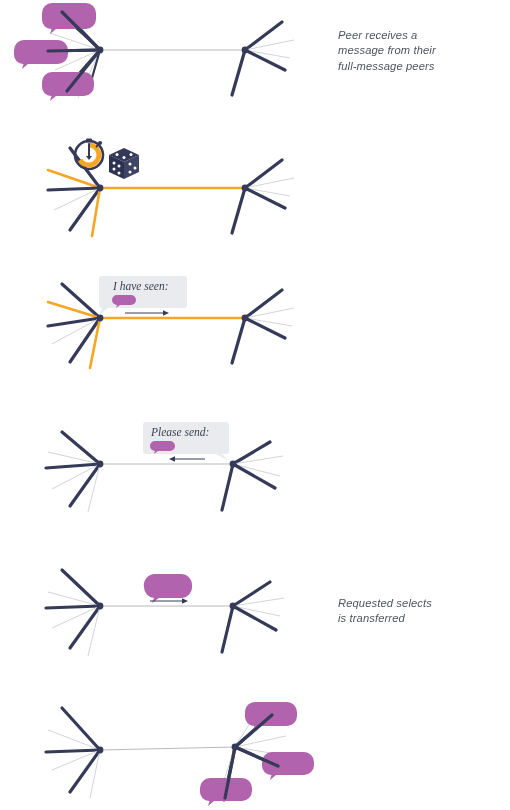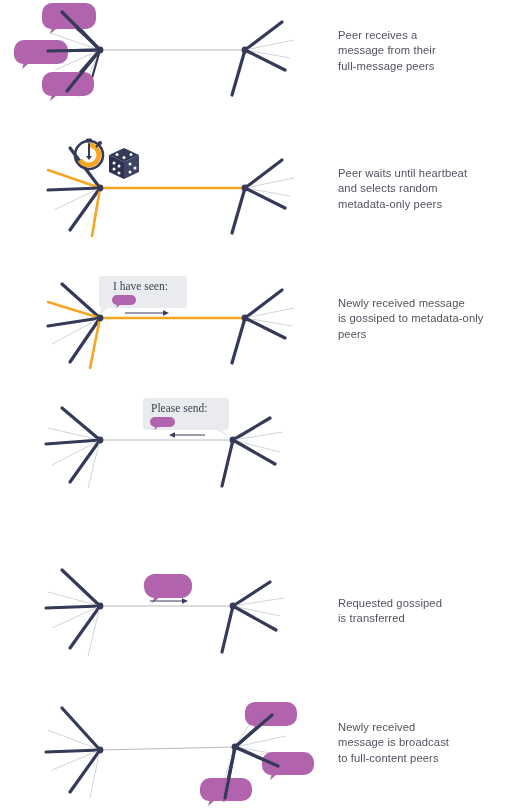--- a/index.html
+++ b/index.html
@@ -2,21 +2,21 @@
 <html><head>
 <meta charset="utf-8">
 <style>
   html,body{margin:0;padding:0;background:#ffffff;}
   body{
     width:510px;height:810px;
     font-family:"Liberation Sans","DejaVu Sans",sans-serif;
     -webkit-font-smoothing:antialiased;
     overflow:hidden;
   }
-  #figure{position:relative;width:510px;height:810px;}
+  #figure{position:relative;width:510px;height:810px;font-style:italic;}
   .panel{position:absolute;left:0;width:510px;height:135px;}
   .panel-graphic{position:absolute;left:0;top:0;width:330px;height:135px;}
   .panel-caption{
     position:absolute;
     left:338px;
     width:168px;
     color:#50535f;
     font-size:11.2px;
     line-height:15.4px;
     letter-spacing:0.01em;
@@ -125,23 +125,20 @@
           <circle cx="6" cy="15" r="1.5" fill="#ffffff"></circle>
           <circle cx="6" cy="21" r="1.5" fill="#ffffff"></circle>
           <circle cx="11" cy="18" r="1.5" fill="#ffffff"></circle>
           <circle cx="11" cy="25" r="1.5" fill="#ffffff"></circle>
           <circle cx="22" cy="16" r="1.5" fill="#ffffff"></circle>
           <circle cx="27" cy="20" r="1.5" fill="#ffffff"></circle>
           <circle cx="22" cy="24" r="1.5" fill="#ffffff"></circle>
         </g>
       </svg>
     </div>
-    <div class="panel-caption" style="top:28px;">Peer waits until heartbeat
-and selects random
-metadata-only peers</div>
   </div>
 
   <div class="panel" style="top:268px;">
     <div class="panel-graphic">
       <svg width="330" height="135" viewBox="0 0 330 135">
         <g>
           <line x1="100" y1="50" x2="245" y2="50" stroke="#f5a623" stroke-width="2.6"></line>
         </g>
         <g>
           <line x1="100" y1="50" x2="62" y2="16" stroke="#343a57" stroke-width="3.2" stroke-linecap="round"></line>
@@ -165,26 +162,23 @@
           <path d="M108,8 h76 a3,3 0 0 1 3,3 v26 a3,3 0 0 1 -3,3 h-76 l-9,7 3,-7 a3,3 0 0 1 -3,-3 v-26 a3,3 0 0 1 3,-3 z" fill="#e9ebee"></path>
           <text class="tip-text" x="113" y="22">I have seen:</text>
           <path d="M117,27 h14 a5,5 0 0 1 5,5 v0 a5,5 0 0 1 -5,5 h-11 l-4,3 1,-3 a5,5 0 0 1 -5,-5 a5,5 0 0 1 5,-5 z" fill="#b163ae"></path>
         </g>
         <g>
           <line x1="125" y1="45" x2="163" y2="45" stroke="#343a57" stroke-width="1"></line>
           <path d="M163,42.2 l6,2.8 -6,2.8 z" fill="#343a57"></path>
         </g>
       </svg>
     </div>
-    <div class="panel-caption" style="top:28px;">Newly received message
-is gossiped to metadata-only
-peers</div>
-  </div>
-
-  <div class="panel" style="top:390px;">
+  </div>
+
+  <div class="panel" style="top:414px;">
     <div class="panel-graphic">
       <svg width="330" height="135" viewBox="0 0 330 135">
         <g>
           <line x1="100" y1="50" x2="233" y2="50" stroke="#b9babf" stroke-width="1"></line>
         </g>
         <g>
           <line x1="100" y1="50" x2="62" y2="18" stroke="#343a57" stroke-width="3.2" stroke-linecap="round"></line>
           <line x1="100" y1="50" x2="48" y2="38" stroke="#d3d4d9" stroke-width="1"></line>
           <line x1="100" y1="50" x2="46" y2="54" stroke="#343a57" stroke-width="3.2" stroke-linecap="round"></line>
           <line x1="100" y1="50" x2="52" y2="75" stroke="#d3d4d9" stroke-width="1"></line>
@@ -240,21 +234,21 @@
 
         <g>
           <path d="M155,18 h26 a11,11 0 0 1 11,11 v2 a11,11 0 0 1 -11,11 h-22 l-7,5 2,-5 a11,11 0 0 1 -10,-11 a11,11 0 0 1 11,-13 z" fill="#b163ae"></path>
         </g>
         <g>
           <line x1="150" y1="45" x2="182" y2="45" stroke="#343a57" stroke-width="1"></line>
           <path d="M182,42.2 l6,2.8 -6,2.8 z" fill="#343a57"></path>
         </g>
       </svg>
     </div>
-    <div class="panel-caption" style="top:40px;">Requested gossiped
+    <div class="panel-caption" style="top:40px;">Requested selects
 is transferred</div>
   </div>
 
   <div class="panel" style="top:690px;">
     <div class="panel-graphic">
       <svg width="330" height="135" viewBox="0 0 330 135">
         <g>
           <line x1="100" y1="60" x2="235" y2="57" stroke="#b9babf" stroke-width="1"></line>
         </g>
         <g>
@@ -287,18 +281,15 @@
         <g>
           <path d="M210,88 h32 a10,10 0 0 1 10,10 v3 a10,10 0 0 1 -10,10 h-28 l-6,5 1.5,-5 h-0.5 a9,9 0 0 1 -9,-9 v-4 a10,10 0 0 1 10,-10 z" fill="#b163ae"></path>
         </g>
         <g>
           <line x1="235" y1="57" x2="272" y2="25" stroke="#343a57" stroke-width="3.2" stroke-linecap="round"></line>
           <line x1="235" y1="57" x2="278" y2="76" stroke="#343a57" stroke-width="3.2" stroke-linecap="round"></line>
           <line x1="235" y1="57" x2="225" y2="108" stroke="#343a57" stroke-width="3.2" stroke-linecap="round"></line>
         </g>
       </svg>
     </div>
-    <div class="panel-caption" style="top:30px;">Newly received
-message is broadcast
-to full-content peers</div>
   </div>
 
 </div>
 
 </body></html>

